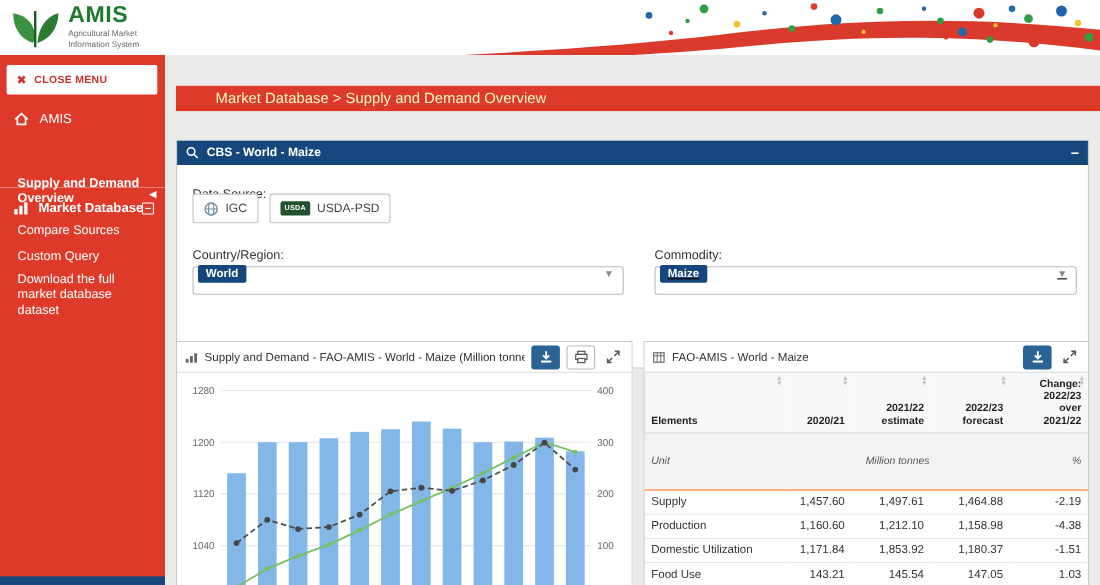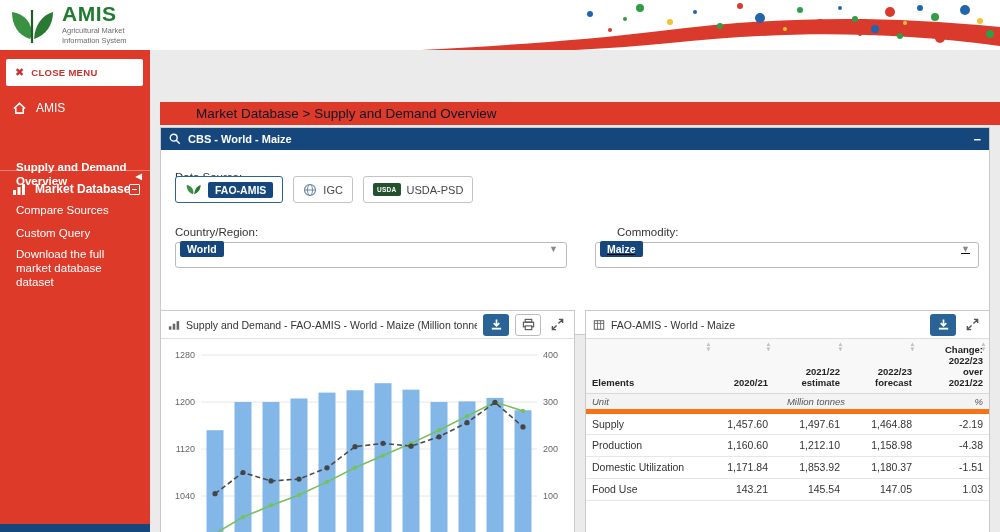--- a/index.html
+++ b/index.html
@@ -25,22 +25,22 @@
   .mdb-row { top:126px; height:26px; font-weight:bold; }
   .minus-box { position:absolute; right:10px; top:8px; width:11px; height:11px; border:1px solid #fff; border-radius:1px; }
   .minus-box::after { content:""; position:absolute; left:2px; top:4px; width:5px; height:1px; background:#fff; }
   .sub-item { position:absolute; left:0; width:150px; padding:0 14px 0 16px; color:#fff; font-size:11.5px; line-height:14px; cursor:pointer; }
   .sub-item.active { font-weight:bold; }
   .sub-pointer { position:absolute; right:8px; top:10px; font-size:8px; color:#fff; }
   .side-footer { position:absolute; left:0; top:524px; width:172px; height:8px; background:#16477c; }
 
   
   .main { position:absolute; left:150px; top:50px; width:850px; height:482px; background:#ebebeb; }
-  .breadcrumb { position:absolute; left:10px; top:28px; width:840px; height:23px; background:#dd3a2a; color:#0f172a;
-    font-size:13.5px; line-height:23px; padding-left:36px;margin-top:24px; }
+  .breadcrumb { position:absolute; left:10px; top:28px; width:840px; height:23px; background:#dd3a2a; color:#fef9c3;
+    font-size:13.5px; line-height:23px; padding-left:36px; }
 
   .panel { position:absolute; background:#fff; border:1px solid #c9c9c9; }
   .panel-hdr-navy { height:22px; background:#16477c; color:#fff; display:flex; align-items:center; gap:7px; padding:0 8px; }
   .panel-hdr-navy .ttl { font-size:11px; font-weight:bold; flex:1; }
   .panel-hdr-navy .collapse { font-size:13px; font-weight:bold; cursor:pointer; line-height:1; }
 
   .filter-panel { left:10px; top:77px; width:830px; height:208px; }
   .f-label { position:absolute; font-size:11.5px; color:#333; }
   .src-row { position:absolute; left:14px; top:48px; display:flex; gap:10px; }
   .src-btn { height:27px; display:flex; align-items:center; gap:6px; padding:0 9px; background:#fff;
@@ -64,21 +64,21 @@
   .chart-body svg text { font-family:"Liberation Sans", sans-serif; }
 
   .table-panel { left:435px; top:260px; width:405px; height:280px; }
   table.sd { width:100%; border-collapse:collapse; table-layout:fixed; }
   table.sd th { position:relative; background:#f8f8f8; font-size:9.5px; color:#222; font-weight:bold;
     vertical-align:bottom; padding:4px 6px 5px 6px; border-bottom:1px solid #d9d9d9; height:54px; text-align:right; cursor:pointer; }
   table.sd th:first-child { text-align:left; }
   table.sd th .lbl { white-space:pre-line; line-height:11px; display:inline-block; }
   .sort { position:absolute; top:2px; right:4px; font-size:6.5px; line-height:5px; color:#c0c0c0; text-align:center; }
   .sort i { display:block; font-style:normal; }
-  tr.unit-row td { background:#f3f3f3; font-style:italic; font-size:9.5px; color:#555; padding:2px 6px; border-bottom:5px solid #f97316; }
+  tr.unit-row td { background:#f3f3f3; font-style:italic; font-size:9.5px; color:#555; padding:20px 6px; border-bottom:1px solid #f97316; }
   tr.unit-row td.c { text-align:center;margin-top:44px; }
   tr.unit-row td.r { text-align:right; }
   table.sd td.data { font-size:10.5px; color:#333; padding:4px 6px; border-bottom:1px solid #e6e6e6; height:22px; }
   table.sd td.num { text-align:right; }
 </style>
 </head>
 <body>
 
 <div class="stage">
 
@@ -177,48 +177,41 @@
           <circle cx="5.5" cy="5.5" r="4" fill="none" stroke="#fff" stroke-width="1.6"></circle>
           <path d="M8.5 8.5 L12.5 12.5" stroke="#fff" stroke-width="1.6"></path>
         </svg>
         <span class="ttl">CBS - World - Maize</span>
         <span class="collapse">−</span>
       </div>
 
       <span class="f-label" style="left:14px; top:43px;">Data Source:</span>
 
       <div class="src-row">
-        <button class="src-btn selected">
-          <svg width="17" height="15" viewBox="0 0 48 44">
-            <path d="M22 36 C10 32 4 22 4 9 C17 11 24 20 24 32 Z" fill="#3a9142"></path>
-            <path d="M26 36 C27 22 34 12 45 9 C45 22 38 32 26 36 Z" fill="#2a7a33"></path>
-          </svg>
-          <span class="chip">FAO-AMIS</span>
-        </button>
         <button class="src-btn">
           <svg width="14" height="14" viewBox="0 0 14 14">
             <circle cx="7" cy="7" r="5.5" fill="none" stroke="#6c8ba3" stroke-width="1.2"></circle>
             <ellipse cx="7" cy="7" rx="2.5" ry="5.5" fill="none" stroke="#6c8ba3" stroke-width="1"></ellipse>
             <path d="M1.5 7 H12.5" stroke="#6c8ba3" stroke-width="1"></path>
           </svg>
           <span>IGC</span>
         </button>
         <button class="src-btn">
           <span class="usda-badge">USDA</span>
           <span>USDA-PSD</span>
         </button>
       </div>
 
       <span class="f-label" style="left:14px; top:98px;">Country/Region:</span>
       <div class="select" style="left:14px; top:114px; width:392px;">
         <span class="chip">World</span>
         <span class="caret">▼</span>
       </div>
 
-      <span class="f-label" style="left:456px; top:98px;">Commodity:</span>
+      <span class="f-label" style="left:434px; top:98px;">Commodity:</span>
       <div class="select" style="left:434px; top:114px; width:384px;text-decoration:underline;">
         <span class="chip">Maize</span>
         <span class="caret">▼</span>
       </div>
     </div>
 
     <div class="panel chart-panel">
       <div class="sub-panel-hdr">
         <svg width="12" height="12" viewBox="0 0 14 13">
           <rect x="1" y="8" width="3" height="4" fill="#666"></rect>

